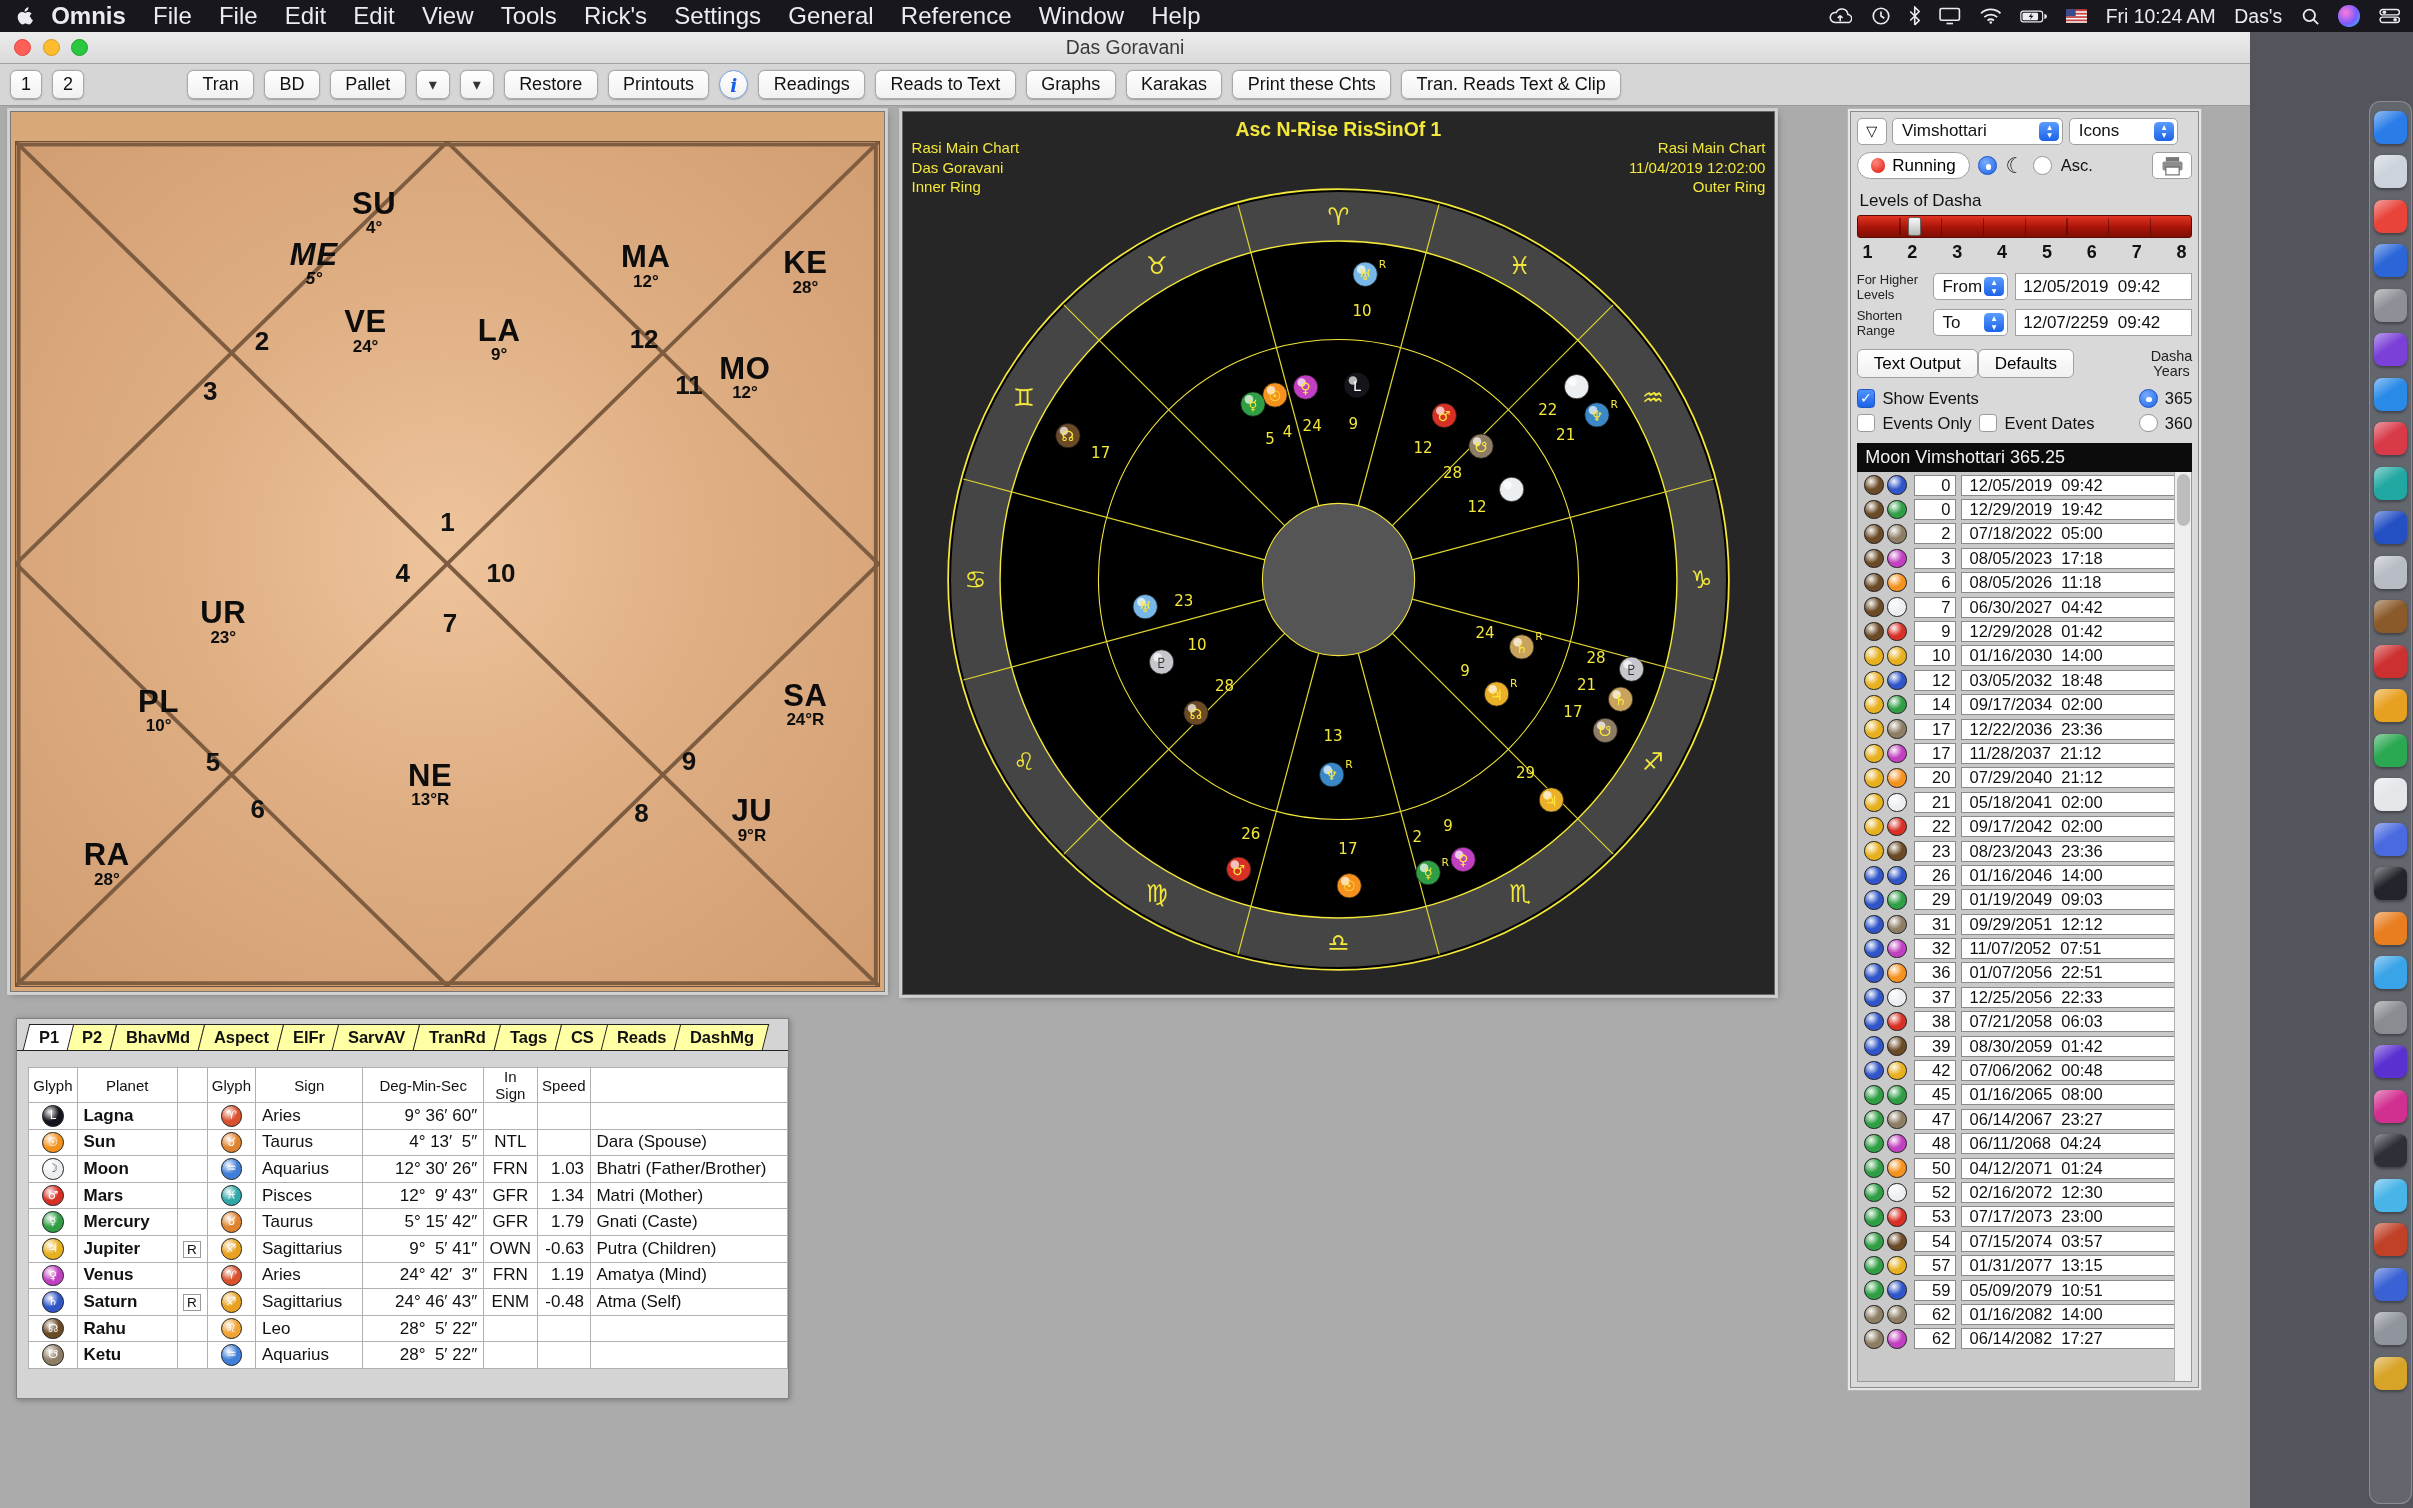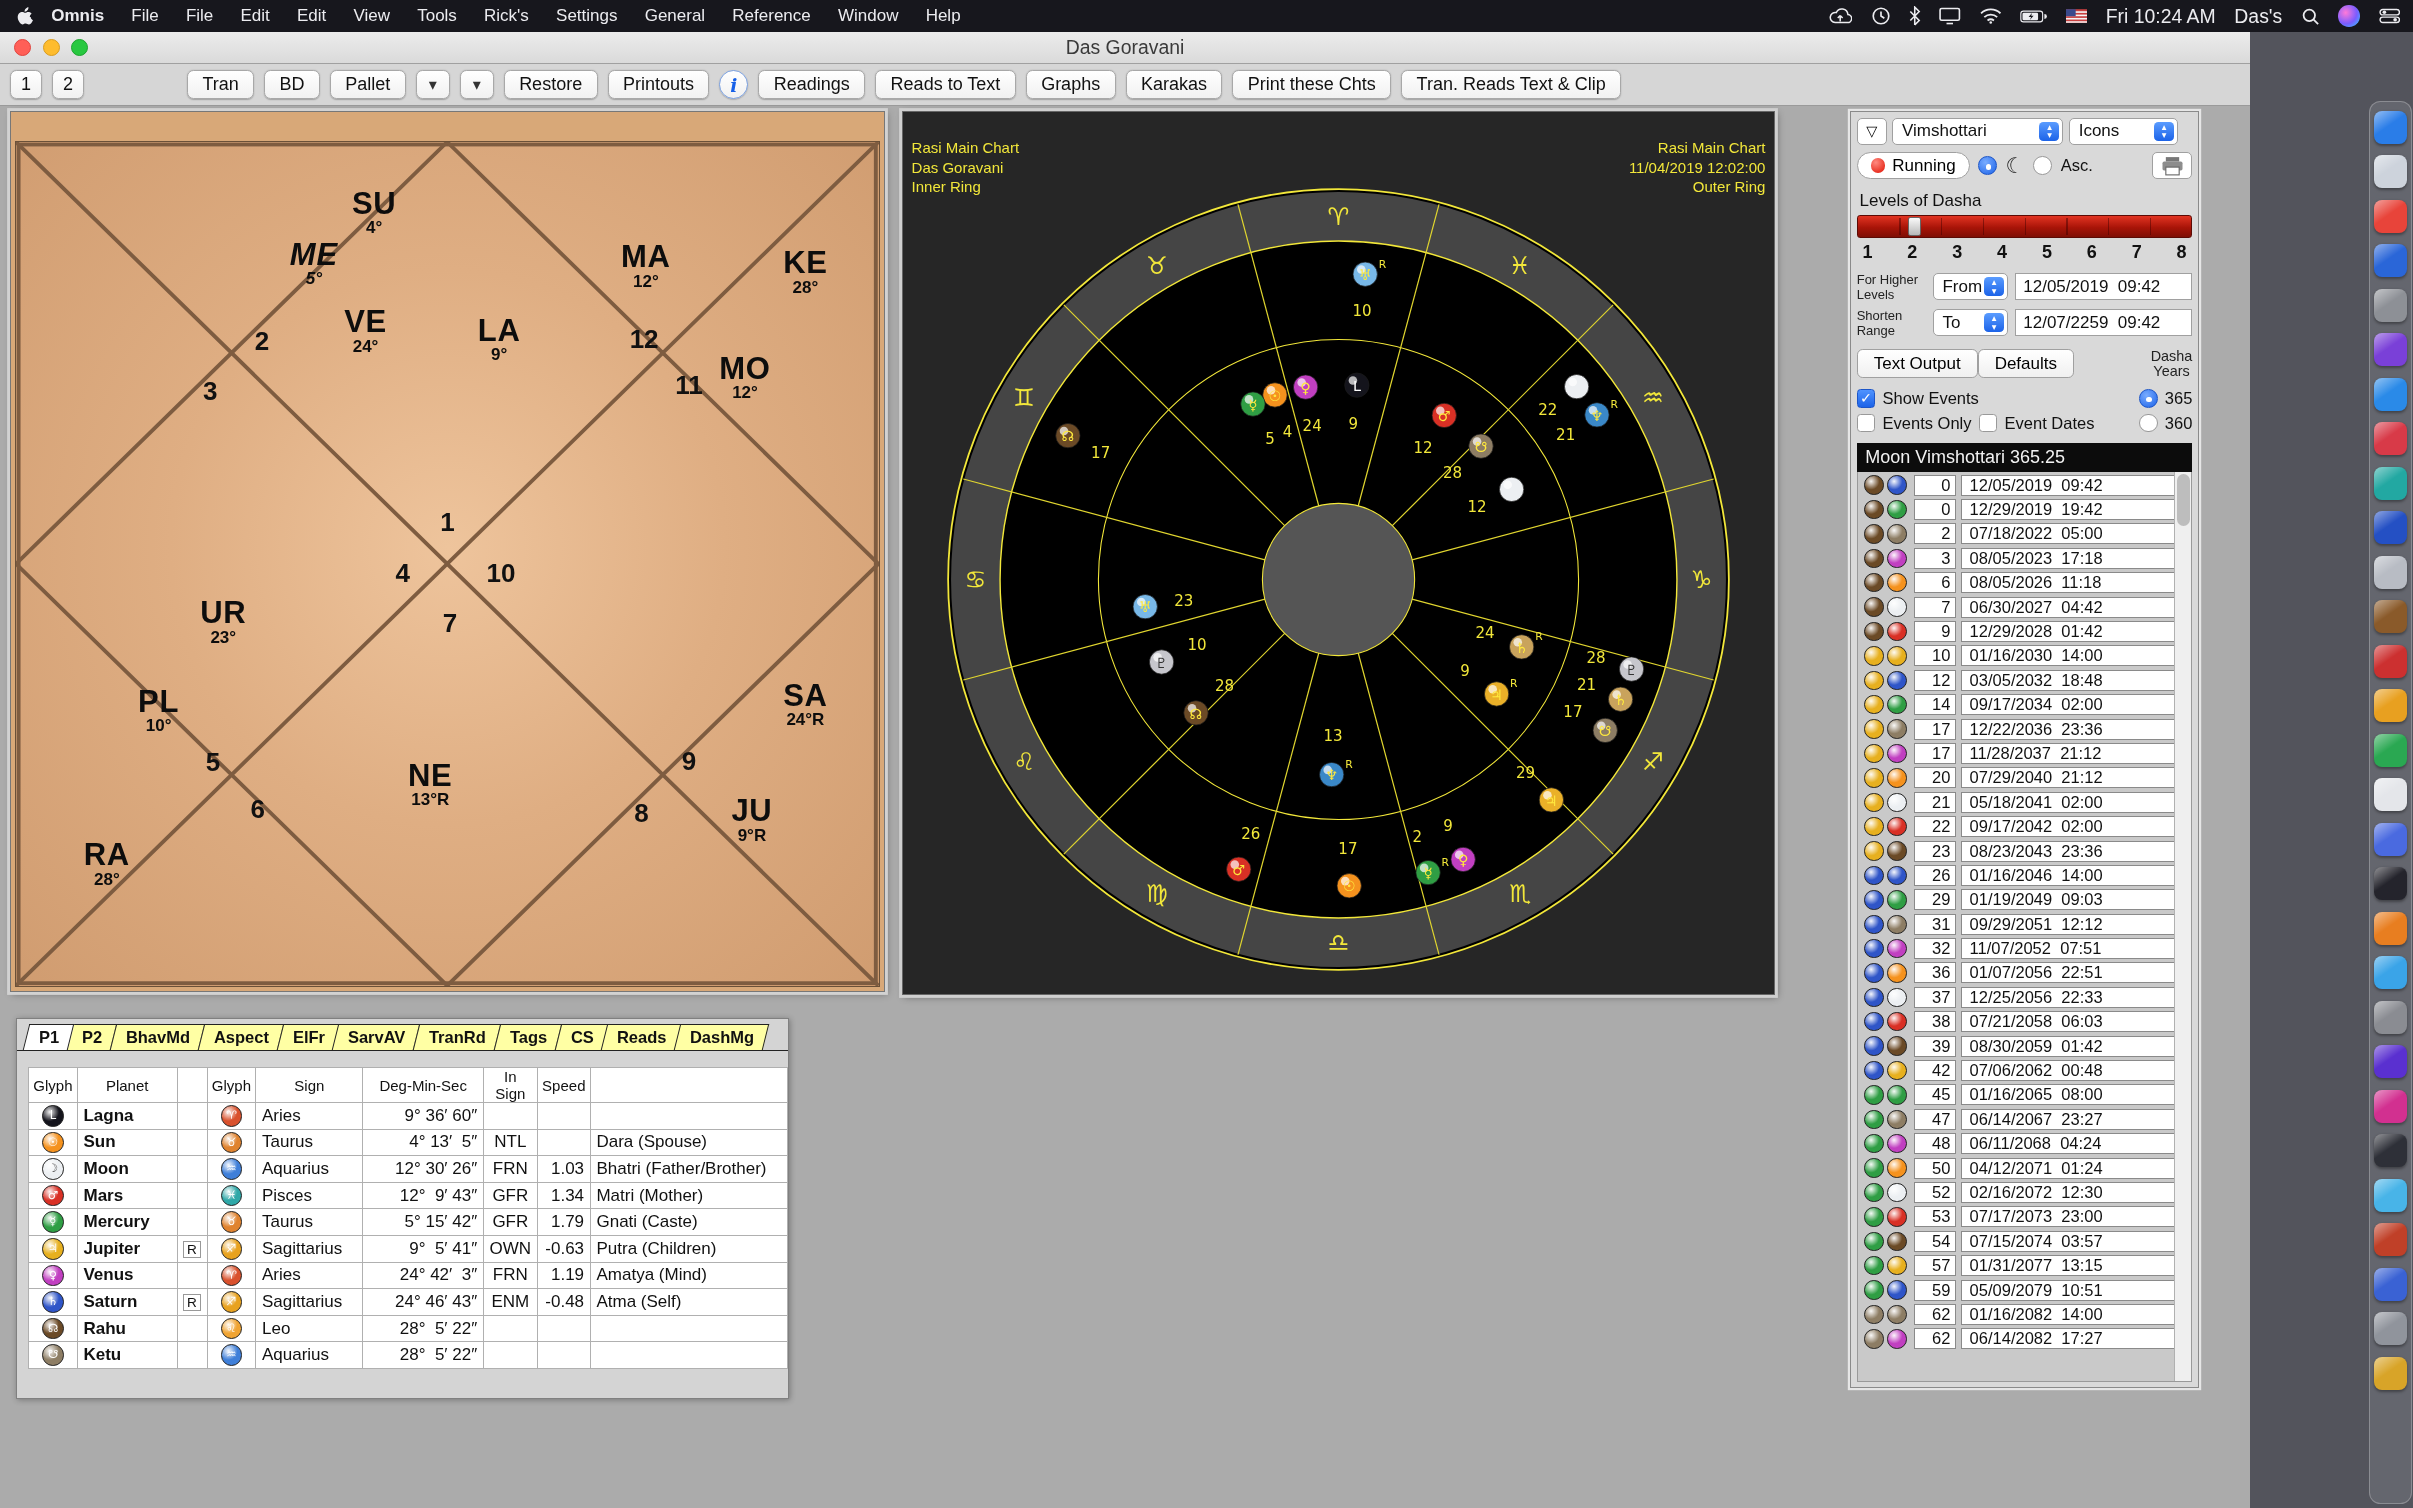--- a/index.html
+++ b/index.html
@@ -2,21 +2,21 @@
 <html style="font-size:11.5px"><head>
 <meta charset="utf-8">
 <style>
 *{margin:0;padding:0;box-sizing:border-box;}
 html,body{width:2413px;height:1508px;}
 body{position:relative;background:#53545c;font-family:"Liberation Sans",sans-serif;overflow:hidden;color:#111;}
 
 #menubar{position:absolute;left:0;top:0;width:2413px;height:32px;background:#17171d;display:flex;align-items:center;padding:0 13px;z-index:50;}
 .apple{display:flex;align-items:center;margin:0 4.3px;}
 #menu-items{display:flex;align-items:center;}
-.menu-item{color:#ececf0;font-size:17px;padding:0 13.6px;white-space:nowrap;text-align:center;}
+.menu-item{color:#ececf0;font-size:24px;padding:0 13.6px;white-space:nowrap;text-align:center;}
 .mb-bold{font-weight:bold;}
 #menu-status{margin-left:auto;display:flex;align-items:center;gap:18.7px;color:#ececf0;}
 .sicon{display:flex;align-items:center;}
 .mtime,.muser{font-size:19.4px;white-space:nowrap;}
 .siri{width:21.5px;height:21.5px;border-radius:50%;background:radial-gradient(circle at 35% 35%,#ff7ad9,#7a5cff 55%,#2bd2ff);}
 
 #window{position:absolute;left:0;top:32px;width:2250px;height:1477px;background:#ababab;}
 #titlebar{height:32px;background:linear-gradient(#ececec,#dadada);border-bottom:0.7px solid #a0a0a0;position:relative;display:flex;align-items:center;}
 .tl{width:17px;height:17px;border-radius:50%;margin-left:11.5px;display:inline-block;z-index:2;}
 .tl.red{background:#ff5f57;border:0.7px solid #e0443e;margin-left:14.4px;}
@@ -345,20 +345,21 @@
             <div class="rh" style="left: 72.5%; top: 79.5%;">8</div>
             <div class="rh" style="left: 78%; top: 73.3%;">9</div>
             <div class="rh" style="left: 56.2%; top: 51%;">10</div>
             <div class="rh" style="left: 78%; top: 28.8%;">11</div>
             <div class="rh" style="left: 72.8%; top: 23.3%;">12</div>
           </div>
       </div>
     </div>
 
     <div id="wheel-panel">
+      <div class="wtitle2">Asc N-Rise RisSinOf 1</div>
       <div id="wheel-tl" class="wcorner left">
           <div>Rasi Main Chart</div>
           <div>Das Goravani</div>
           <div>Inner Ring</div>
         </div>
       <div id="wheel-tr" class="wcorner right">
           <div>Rasi Main Chart</div>
           <div>11/04/2019 12:02:00</div>
           <div>Outer Ring</div>
         </div>

